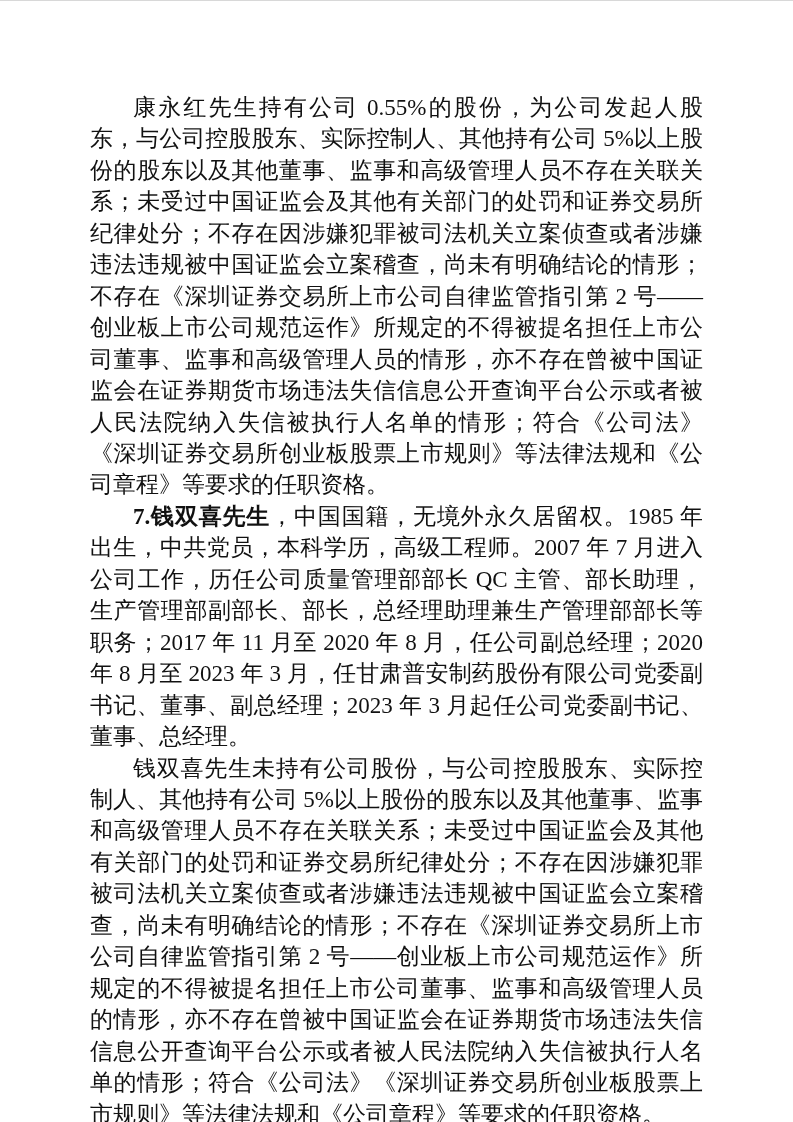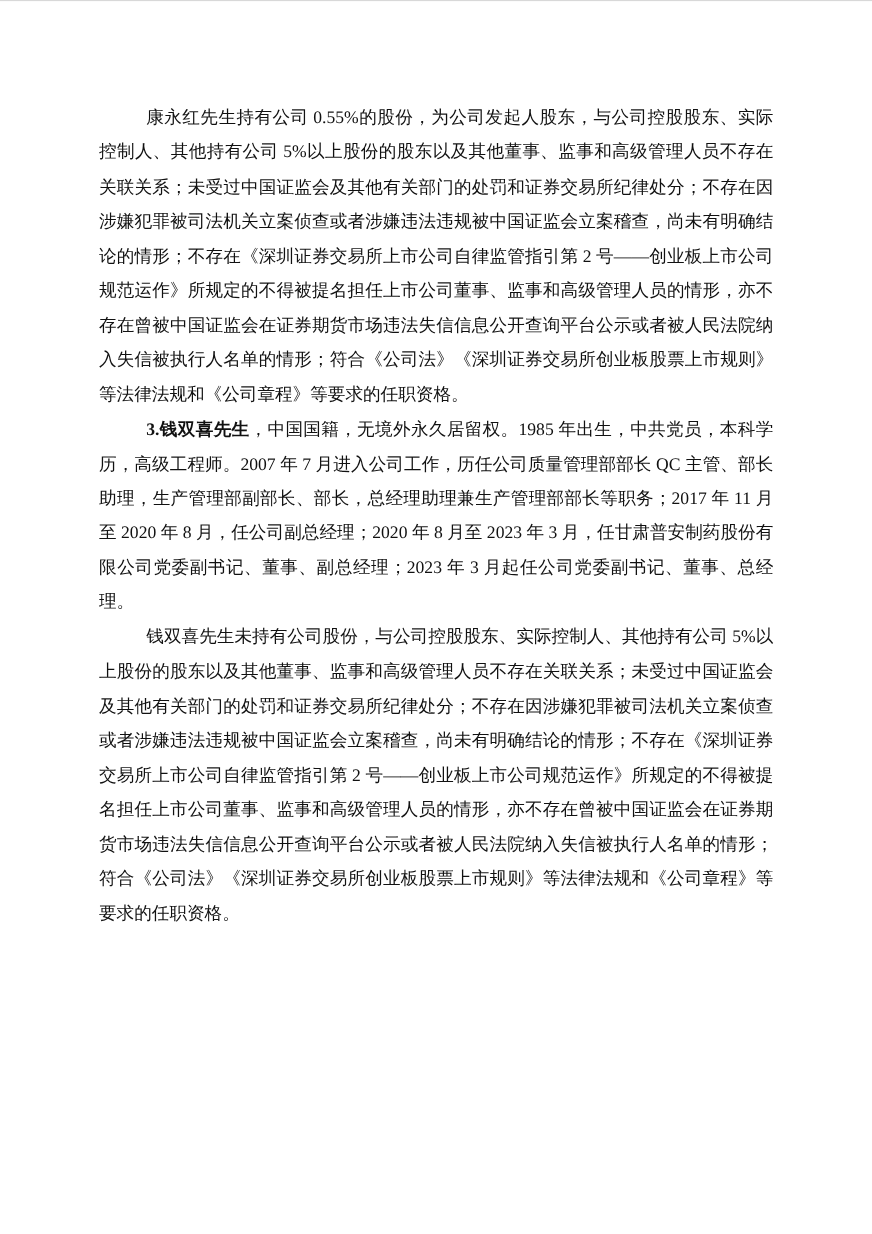--- a/index.html
+++ b/index.html
@@ -20,39 +20,39 @@
   .content {
     position: absolute;
     left: 90px;
     top: 91px;
     width: 613px;
     color: #111111;
   }
   .para {
     margin: 0;
     padding: 0;
-    font-size: 16px;
+    font-size: 23px;
     line-height: 31.45px;
     text-align: justify;
     text-justify: inter-ideograph;
     text-indent: 43px;
     word-break: break-all;
     color: #111111;
   }
   .para .lead {
     font-weight: 700;
   }
 </style>
 </head>
 <body>
 
 <div class="page">
   <div class="content">
 
     <p class="para"><b class="lead"></b><span>康永红先生持有公司 0.55%的股份，为公司发起人股东，与公司控股股东、实际控制人、其他持有公司 5%以上股份的股东以及其他董事、监事和高级管理人员不存在关联关系；未受过中国证监会及其他有关部门的处罚和证券交易所纪律处分；不存在因涉嫌犯罪被司法机关立案侦查或者涉嫌违法违规被中国证监会立案稽查，尚未有明确结论的情形；不存在《深圳证券交易所上市公司自律监管指引第 2 号——创业板上市公司规范运作》所规定的不得被提名担任上市公司董事、监事和高级管理人员的情形，亦不存在曾被中国证监会在证券期货市场违法失信信息公开查询平台公示或者被人民法院纳入失信被执行人名单的情形；符合《公司法》《深圳证券交易所创业板股票上市规则》等法律法规和《公司章程》等要求的任职资格。</span></p>
 
-    <p class="para"><b class="lead">3.钱双喜先生</b><span>，中国国籍，无境外永久居留权。1985 年出生，中共党员，本科学历，高级工程师。2007 年 7 月进入公司工作，历任公司质量管理部部长 QC 主管、部长助理，生产管理部副部长、部长，总经理助理兼生产管理部部长等职务；2017 年 11 月至 2020 年 8 月，任公司副总经理；2020 年 8 月至 2023 年 3 月，任甘肃普安制药股份有限公司党委副书记、董事、副总经理；2023 年 3 月起任公司党委副书记、董事、总经理。</span></p>
+    <p class="para"><b class="lead">7.钱双喜先生</b><span>，中国国籍，无境外永久居留权。1985 年出生，中共党员，本科学历，高级工程师。2007 年 7 月进入公司工作，历任公司质量管理部部长 QC 主管、部长助理，生产管理部副部长、部长，总经理助理兼生产管理部部长等职务；2017 年 11 月至 2020 年 8 月，任公司副总经理；2020 年 8 月至 2023 年 3 月，任甘肃普安制药股份有限公司党委副书记、董事、副总经理；2023 年 3 月起任公司党委副书记、董事、总经理。</span></p>
 
     <p class="para"><b class="lead"></b><span>钱双喜先生未持有公司股份，与公司控股股东、实际控制人、其他持有公司 5%以上股份的股东以及其他董事、监事和高级管理人员不存在关联关系；未受过中国证监会及其他有关部门的处罚和证券交易所纪律处分；不存在因涉嫌犯罪被司法机关立案侦查或者涉嫌违法违规被中国证监会立案稽查，尚未有明确结论的情形；不存在《深圳证券交易所上市公司自律监管指引第 2 号——创业板上市公司规范运作》所规定的不得被提名担任上市公司董事、监事和高级管理人员的情形，亦不存在曾被中国证监会在证券期货市场违法失信信息公开查询平台公示或者被人民法院纳入失信被执行人名单的情形；符合《公司法》《深圳证券交易所创业板股票上市规则》等法律法规和《公司章程》等要求的任职资格。</span></p>
 
 
   </div>
 </div>
 
 </body></html>

